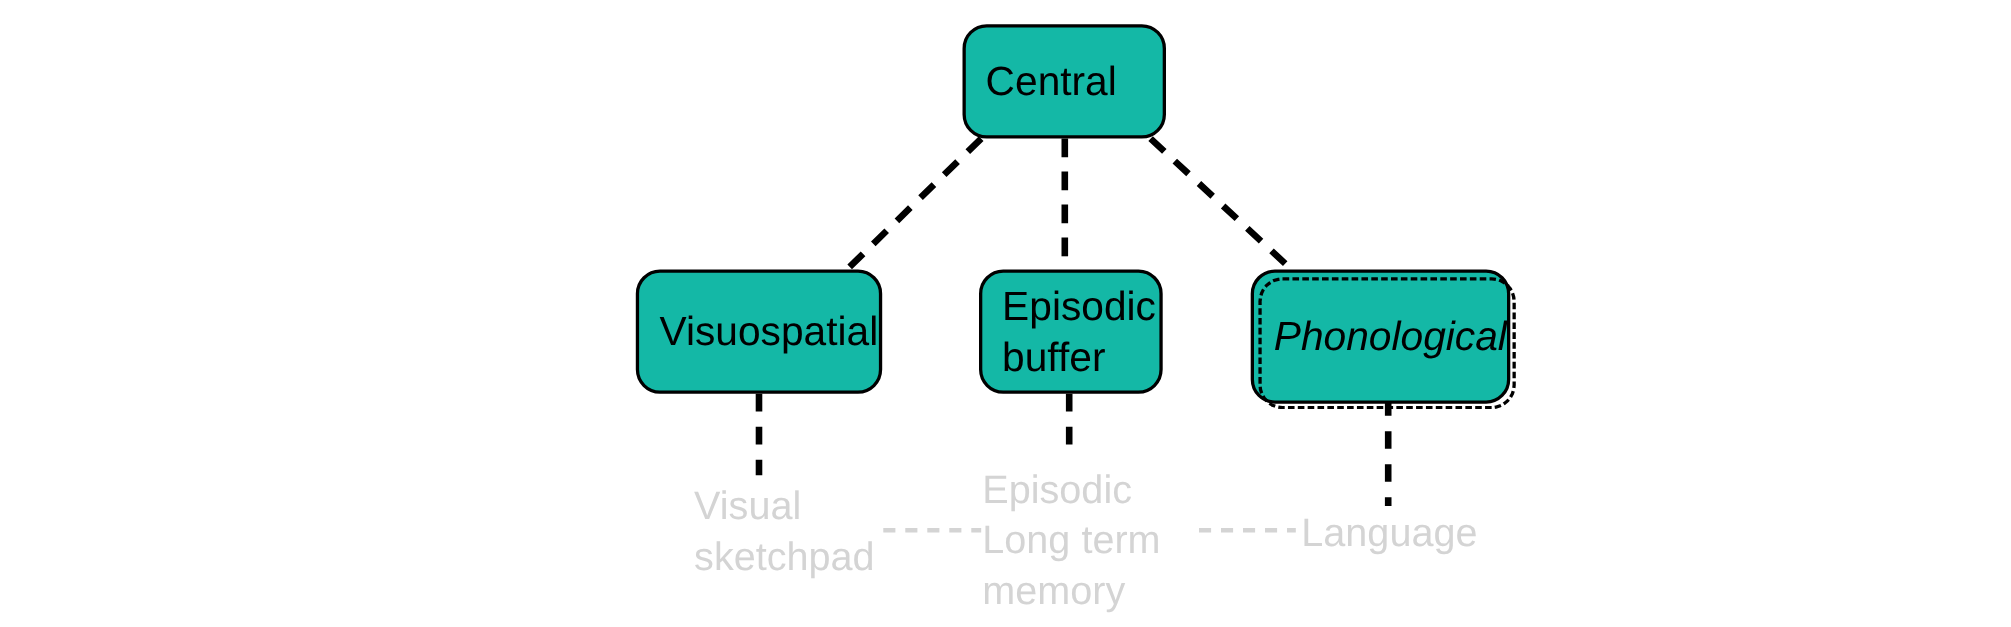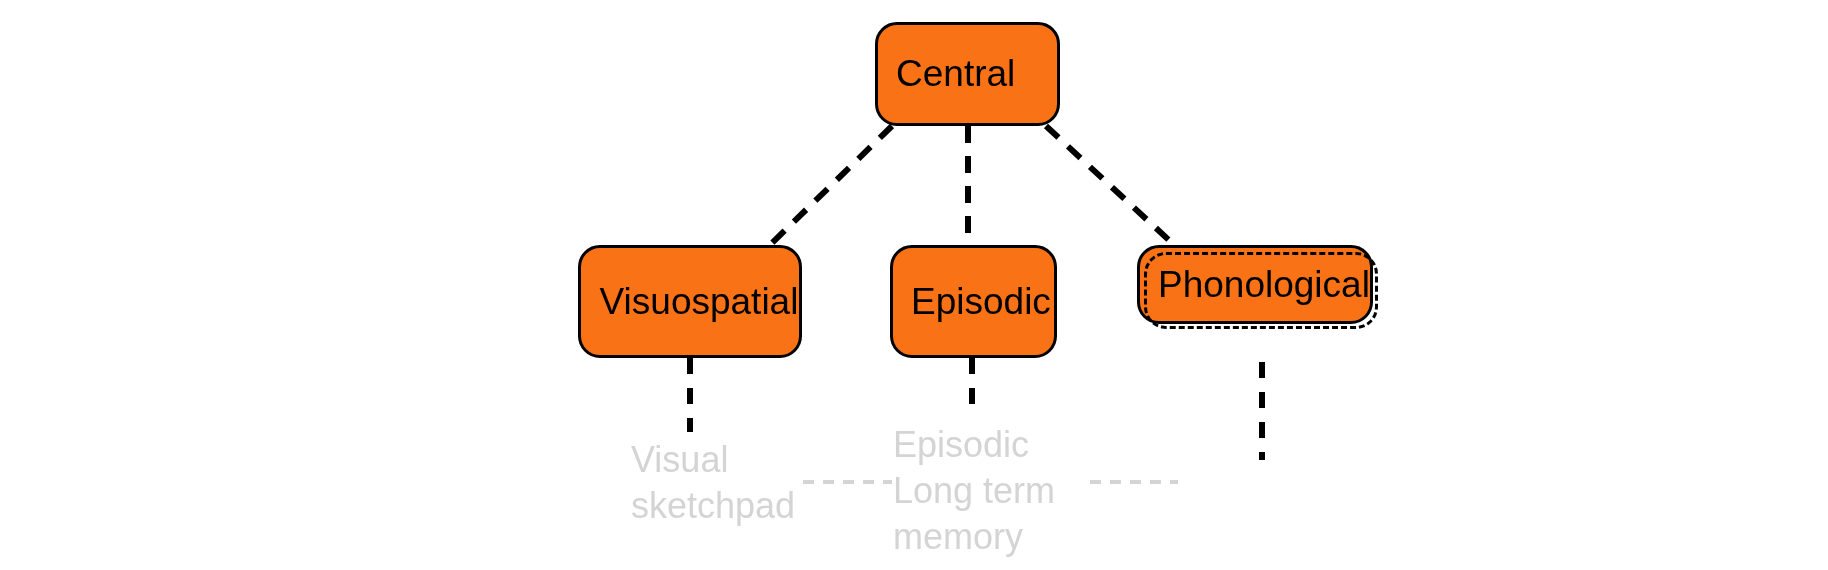--- a/index.html
+++ b/index.html
@@ -21,21 +21,21 @@
   #diagram-svg {
     position: absolute;
     left: 0;
     top: 0;
     width: 1828px;
     height: 570px;
   }
   .node-box {
     position: absolute;
     box-sizing: border-box;
-    background: #f97316;
+    background: #14b8a6;
     border: 3px solid #000000;
     border-radius: 22px;
     display: flex;
     flex-direction: column;
     justify-content: center;
     padding-left: 18px;
     z-index: 3;
   }
   .node-box.dashed-overlay::after {
     content: "";
@@ -93,31 +93,35 @@
   <div class="node-box" style="left:875px; top:22px; width:185px; height:104px;">
     <div class="node-line">Central</div>
   </div>
 
   <div class="node-box" style="left:578px; top:245px; width:224px; height:113px;align-items:center;">
     <div class="node-line">Visuospatial</div>
   </div>
 
   <div class="node-box" style="left:890px; top:245px; width:167px; height:113px;">
     <div class="node-line">Episodic</div>
+    <div class="node-line">buffer</div>
   </div>
 
-  <div class="node-box dashed-overlay" style="left:1137px; top:245px; width:236px; height:79px;">
+  <div class="node-box dashed-overlay" style="left:1137px; top:245px; width:236px; height:122px;font-style:italic;">
     <div class="node-line">Phonological</div>
   </div>
 
   <div class="ghost-label" style="left:610px; top:437px;margin-left:21px;">
     <div>Visual</div>
     <div>sketchpad</div>
   </div>
 
   <div class="ghost-label" style="left:893px; top:422px;">
     <div>Episodic</div>
     <div>Long term</div>
     <div>memory</div>
   </div>
 
+  <div class="ghost-label" style="left:1183px; top:461px;">
+    <div>Language</div>
+  </div>
 
 </div>
 
 </body></html>

